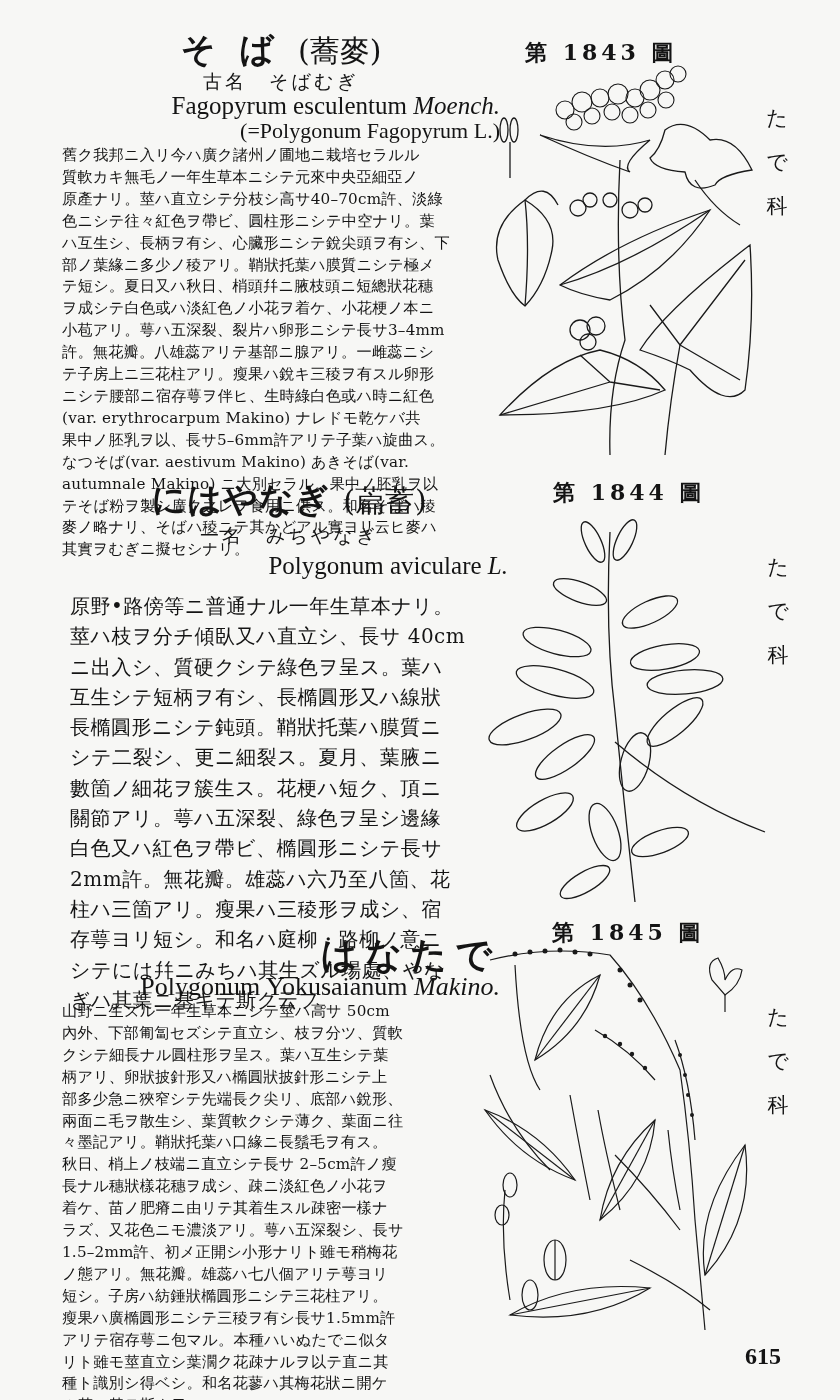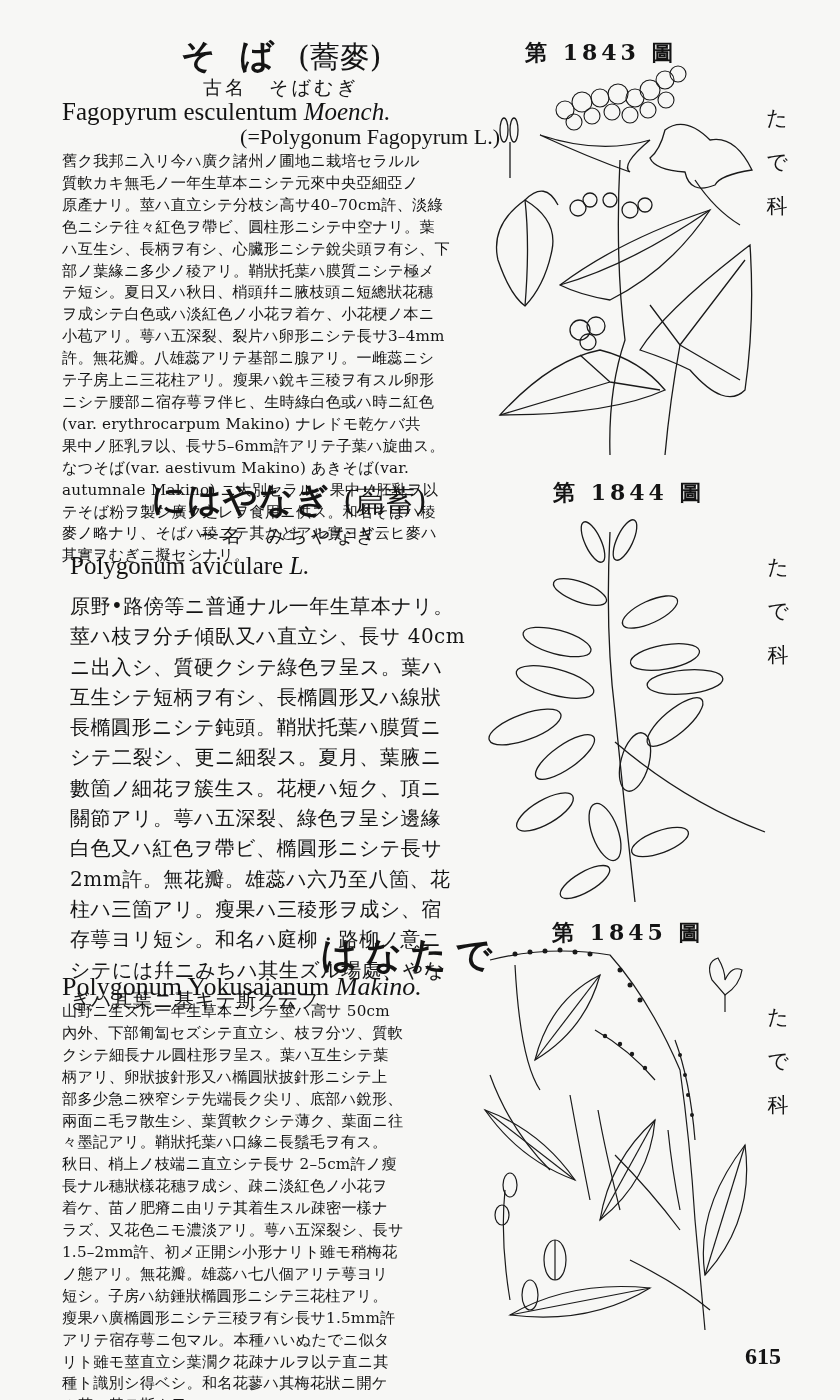--- a/index.html
+++ b/index.html
@@ -11,21 +11,21 @@
     position: relative;
   }
   .page { position: absolute; inset: 0; }
   .entry { position: absolute; left: 62px; width: 438px; }
   .jp-title {
     text-align: center; font-weight: bold; font-size: 34px; line-height: 38px;
     letter-spacing: 6px;
   }
   .jp-title .kanji { font-size: 30px; letter-spacing: 0; font-weight: normal; }
   .alt-name { text-align: center; font-size: 19px; line-height: 22px; letter-spacing: 3px; }
-  .sci { text-align: left; font-family: "Liberation Serif", serif; font-size: 25px; line-height: 27px; }
+  .sci { text-align: right; font-family: "Liberation Serif", serif; font-size: 25px; line-height: 27px; }
   .sci .auth { font-style: italic; }
   .syn { text-align: right; font-family: "Liberation Serif", serif; font-size: 22px; line-height: 24px; }
   .body-text { font-size: 15.2px; line-height: 21.9px; text-align: justify; letter-spacing: 0.2px; }
   .body-text.large { font-size: 20px; line-height: 30.3px; letter-spacing: 0.5px; }
   .body-text .line { display: block; white-space: nowrap; }
   .fig-label {
     position: absolute; font-size: 22px; font-weight: bold; letter-spacing: 4px;
     font-family: "DejaVu Serif", serif;
   }
   .family {
@@ -38,21 +38,21 @@
     position: absolute; left: 745px; top: 1343px; font-size: 24px; font-weight: bold;
     font-family: "Liberation Serif", serif;
   }
   svg path, svg ellipse, svg line, svg circle { vector-effect: non-scaling-stroke; }
 </style>
 </head>
 <body>
 
 <div class="page">
 
-  <section class="entry" style="top:36px;">
+  <section class="entry" style="top:30px;">
     <div class="jp-title">
       <span>そ ば</span>
       <span class="kanji">(蕎麥)</span>
     </div>
     <div class="alt-name">古名　そばむぎ</div>
     <div class="sci">
       <span>Fagopyrum esculentum</span>
       <span class="auth">Moench.</span>
     </div>
     <div class="syn">(=Polygonum Fagopyrum L.)</div>

